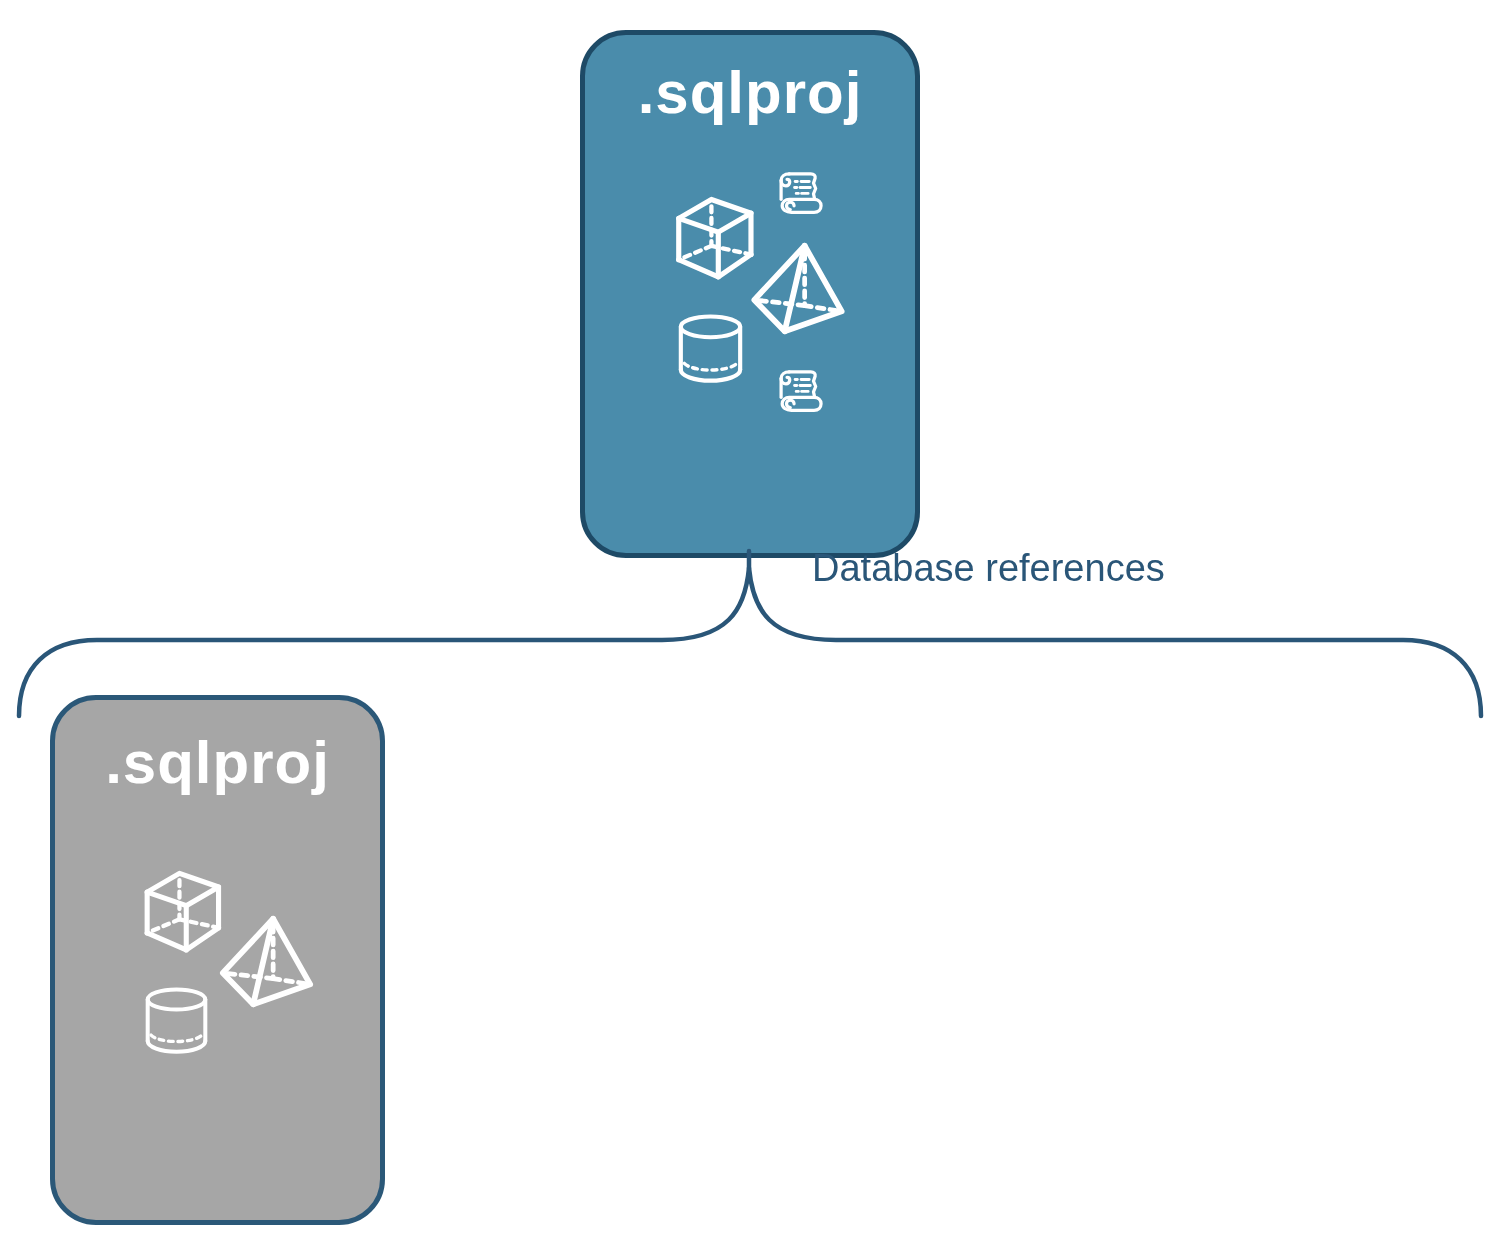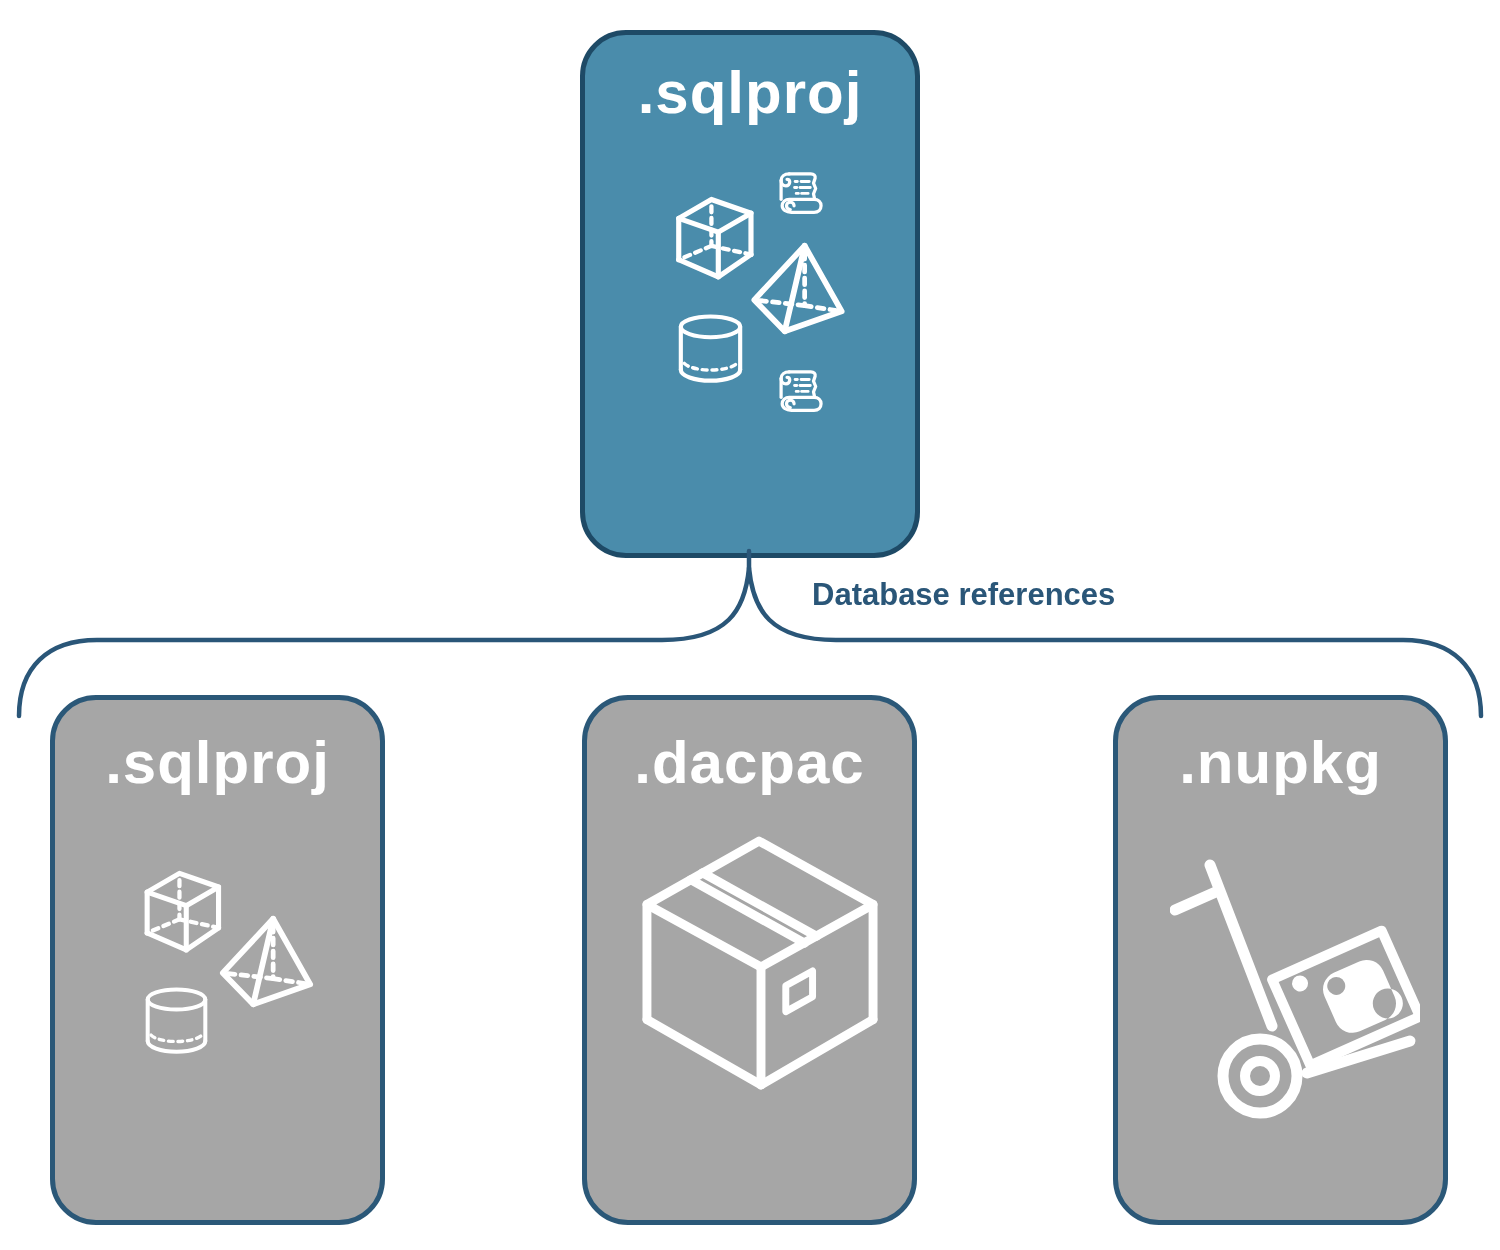--- a/index.html
+++ b/index.html
@@ -39,22 +39,22 @@
     position:absolute;left:0;top:0;width:1500px;height:1250px;
     pointer-events:none;
   }
   #brace-layer path{
     fill:none;
     stroke:var(--accent,#2a5678);
     stroke-width:4.5;
     stroke-linecap:round;
   }
   .connector-label{
-    position:absolute;left:812px;top:577px;
-    font-size:31px;font-weight:bold;
+    position:absolute;left:812px;top:547px;
+    font-size:38px;font-weight:normal;
     color:var(--accent,#2a5678);
     white-space:nowrap;
   }
   .icon svg{display:block;width:100%;height:100%;}
   .wire{stroke:var(--icon,#fff);fill:none;stroke-linecap:round;stroke-linejoin:round;}
   .wirefill{fill:var(--icon,#fff);stroke:none;}
   #defs-svg{position:absolute;width:0;height:0;overflow:hidden;}
 </style>
 </head>
 <body>
@@ -187,31 +187,15 @@
           <use href="#sym-pyramid"></use>
         </svg>
     </div>
     <div class="icon" style="left:88px;top:286px;width:67px;height:74px;">
       <svg viewBox="0 0 100 110">
           <use href="#sym-cylinder"></use>
         </svg>
     </div>
   </div>
 
-  <div class="node node-child" id="child-dacpac">
-    <div class="node-title">.dacpac</div>
-    <div class="icon" style="left:55px;top:135px;width:238px;height:258px;">
-      <svg viewBox="0 0 240 260">
-          <use href="#sym-package"></use>
-        </svg>
-    </div>
-  </div>
-
-  <div class="node node-child" id="child-nupkg">
-    <div class="node-title">.nupkg</div>
-    <div class="icon" style="left:52px;top:158px;width:250px;height:262px;">
-      <svg viewBox="0 0 250 262">
-          <use href="#sym-dolly"></use>
-        </svg>
-    </div>
-  </div>
+
 
 </div>
 
 </body></html>

